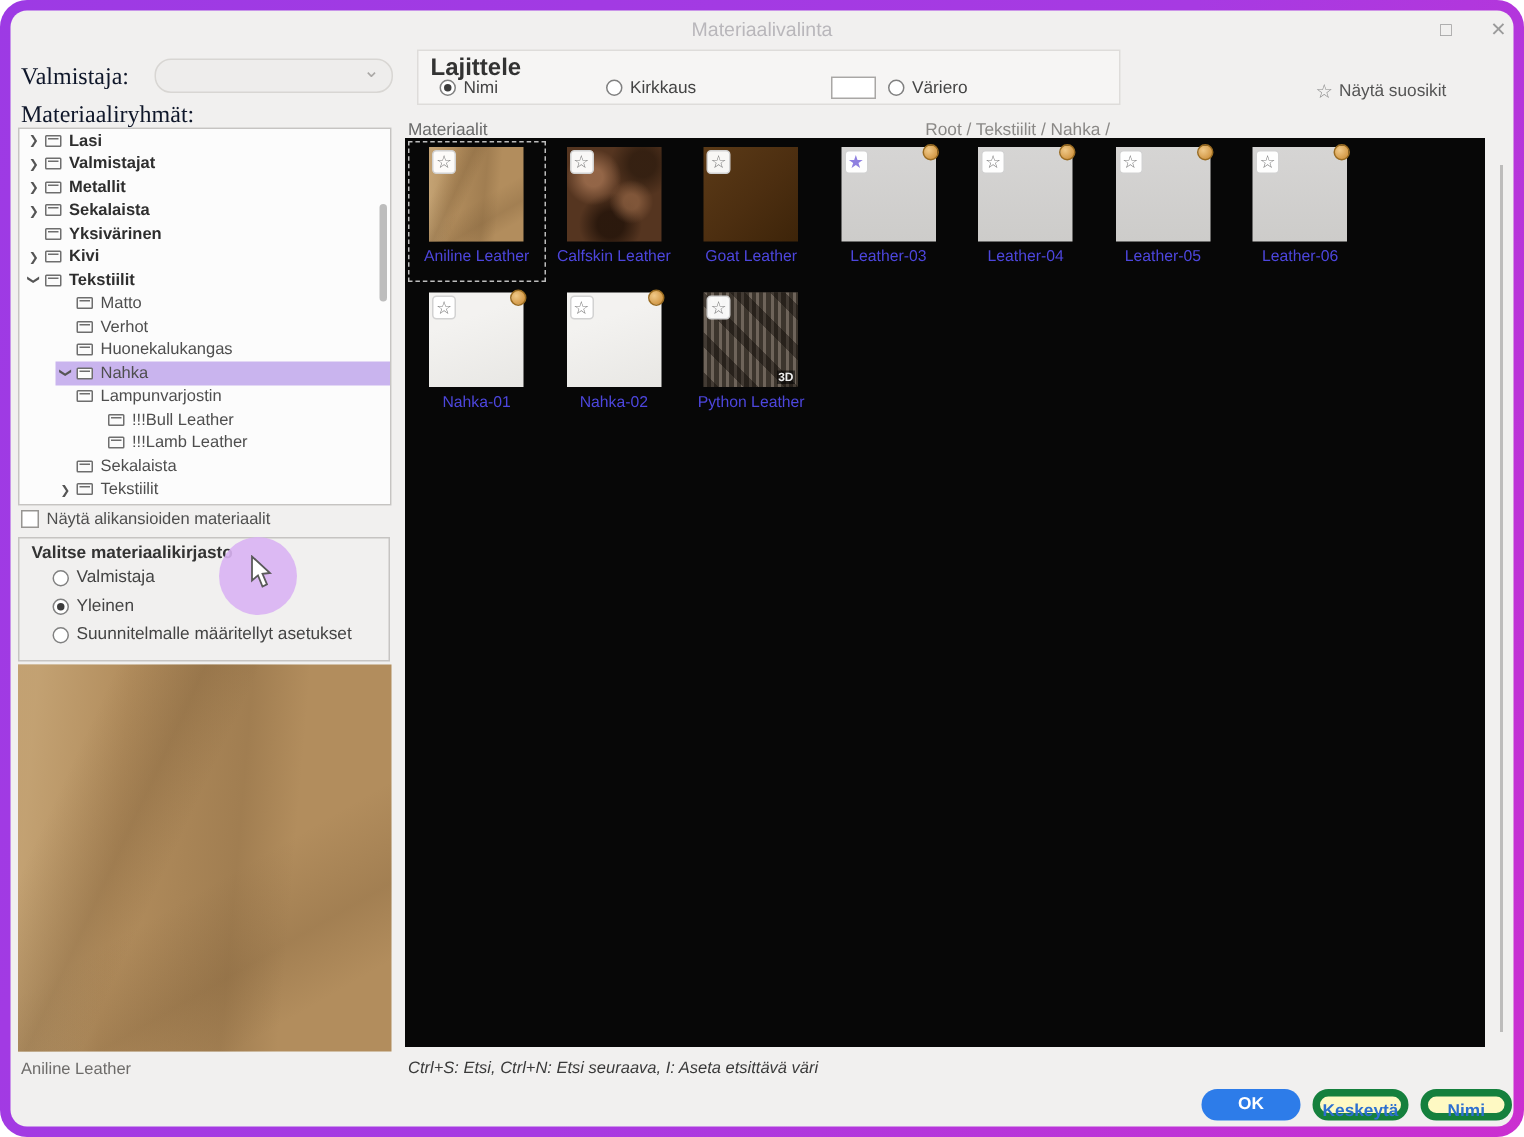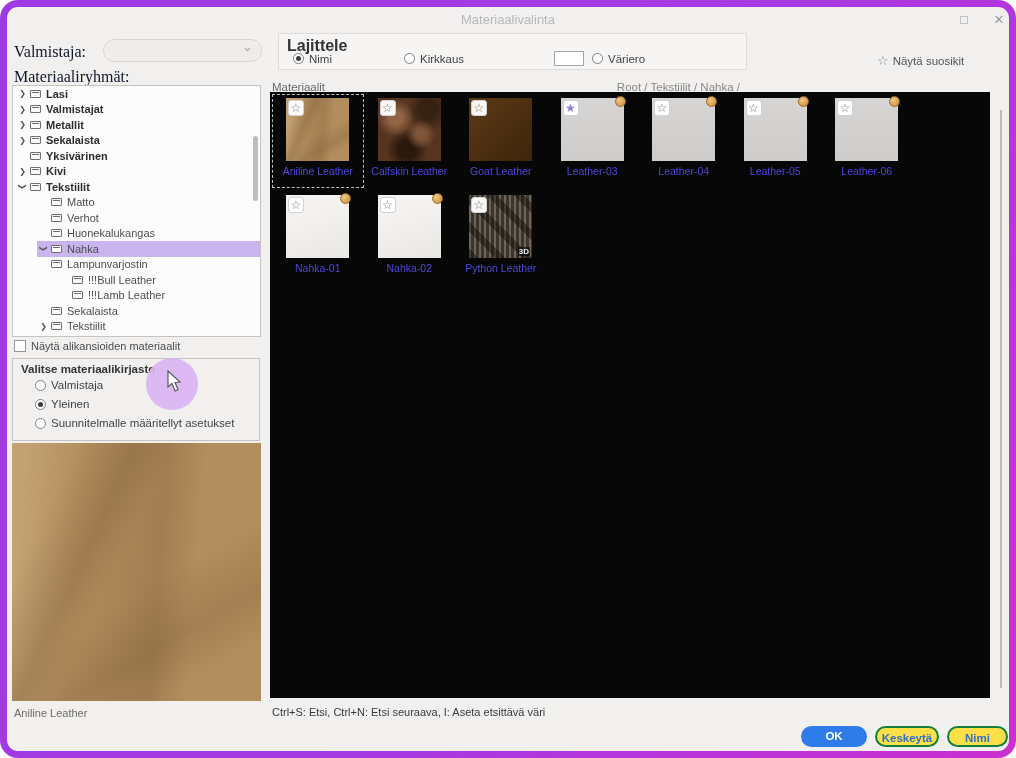--- a/index.html
+++ b/index.html
@@ -76,24 +76,24 @@
     #553520;}
   .tex-goat{background:linear-gradient(135deg,#5b3a17 0%,#4c2e10 55%,#3d2409 100%);}
   .tex-gray{background:linear-gradient(180deg,#d6d5d4,#cdccca);}
   .tex-white{background:linear-gradient(160deg,#f3f2f0 30%,#e8e7e4 100%);}
   .tex-python{background:
     repeating-linear-gradient(45deg,rgba(15,10,6,.45) 0 7px,rgba(0,0,0,0) 7px 19px),
     repeating-linear-gradient(90deg,#6e645a 0 2px,#3c352d 2px 5px),
     #4a423a;}
 
   
-  .status{position:absolute;left:265px;top:699px;font-size:11px;color:#3a3a3a;}
+  .status{position:absolute;left:265px;top:699px;font-size:11px;color:#3a3a3a;font-style:italic;}
   .fbtn{position:absolute;top:719px;height:21px;border-radius:10.5px;font-size:11.5px;font-weight:bold;font-family:"Liberation Sans",sans-serif;text-align:center;line-height:20px;box-sizing:border-box;cursor:default;}
   .fbtn.primary{left:794px;width:66px;background:#2d7ce9;color:#fff;border:none;}
-  .fbtn.secondary{background:#fde047;border:2px solid #15803d;color:#2d6fd0;text-align:center;}
+  .fbtn.secondary{background:#fef9c3;border:5px solid #15803d;color:#2d6fd0;text-align:center;}
   .fbtn.cancel{left:868px;width:64px;}
   .fbtn.help{left:940px;width:61px;}
 
   
   .cursor-halo{position:absolute;left:139px;top:351px;width:52px;height:52px;border-radius:50%;background:#d9b2f3;opacity:.9;}
   .cursor-arrow{position:absolute;left:158px;top:363px;}
 </style>
 </head>
 <body>
 

